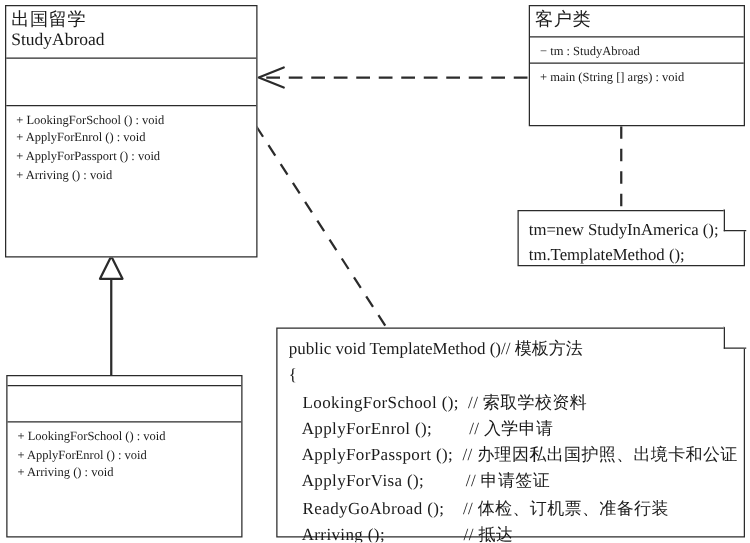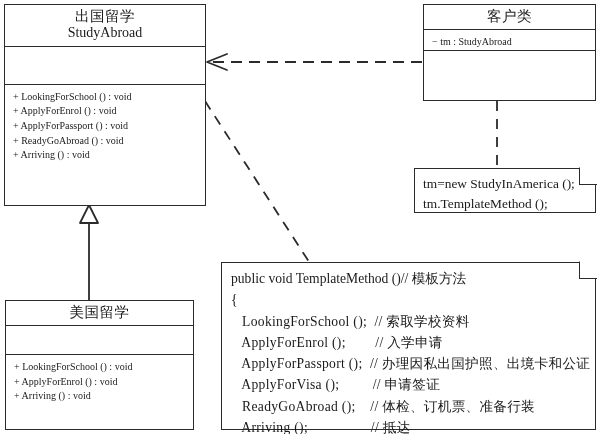--- a/index.html
+++ b/index.html
@@ -24,21 +24,21 @@
     height: 434px;
     pointer-events: none;
   }
   .uml-class {
     position: absolute;
     border: 1.6px solid #2b2b2b;
     background: #ffffff;
     box-sizing: border-box;
   }
   .cls-header {
-    text-align: center;
+    text-align: left;
     padding: 3px 4px 4px 4px;
     border-bottom: 1.6px solid #2b2b2b;
     line-height: 1.18;
   }
   .cls-cn {
     font-size: 14.5px;
     letter-spacing: 0.5px;
   }
   .cls-en {
     font-size: 14px;
@@ -145,43 +145,44 @@
   <div class="uml-class" style="left:4px; top:4px; width:202px; height:202px;">
     <div class="cls-header">
       <div class="cls-cn">出国留学</div>
       <div class="cls-en">StudyAbroad</div>
     </div>
     <div class="cls-attrs empty"></div>
     <div class="cls-ops">
       <div class="member">+ LookingForSchool () : void</div>
       <div class="member">+ ApplyForEnrol () : void</div>
       <div class="member">+ ApplyForPassport () : void</div>
-      <div class="member">+ ReadyGoAbroad () : void</div>
       <div class="member">+ Arriving () : void</div>
     </div>
   </div>
 
   <div class="uml-class" style="left:5px; top:300px; width:189px; height:130px;">
     <div class="cls-header">
-      <div class="cls-cn">美国留学</div>
     </div>
     <div class="cls-attrs empty" style="height:29px;"></div>
     <div class="cls-ops">
       <div class="member">+ LookingForSchool () : void</div>
       <div class="member">+ ApplyForEnrol () : void</div>
       <div class="member">+ Arriving () : void</div>
     </div>
   </div>
 
   <div class="uml-class" style="left:423px; top:4px; width:173px; height:97px;">
     <div class="cls-header">
       <div class="cls-cn">客户类</div>
     </div>
     <div class="cls-attrs">
       <div class="member">− tm : StudyAbroad</div>
+    </div>
+    <div class="cls-ops">
+      <div class="member">+ main (String [] args) : void</div>
     </div>
   </div>
 
   <div class="uml-note" style="left:221px; top:262px; width:375px; height:168px;">
     <div class="note-body">
       <div class="note-fold"></div>
       <div class="note-lines" style="padding:5px 4px 4px 9px;">
         <div class="code-line">public void TemplateMethod ()// 模板方法</div>
         <div class="code-line">{</div>
         <div class="code-line code-cn">   LookingForSchool ();  // 索取学校资料</div>

